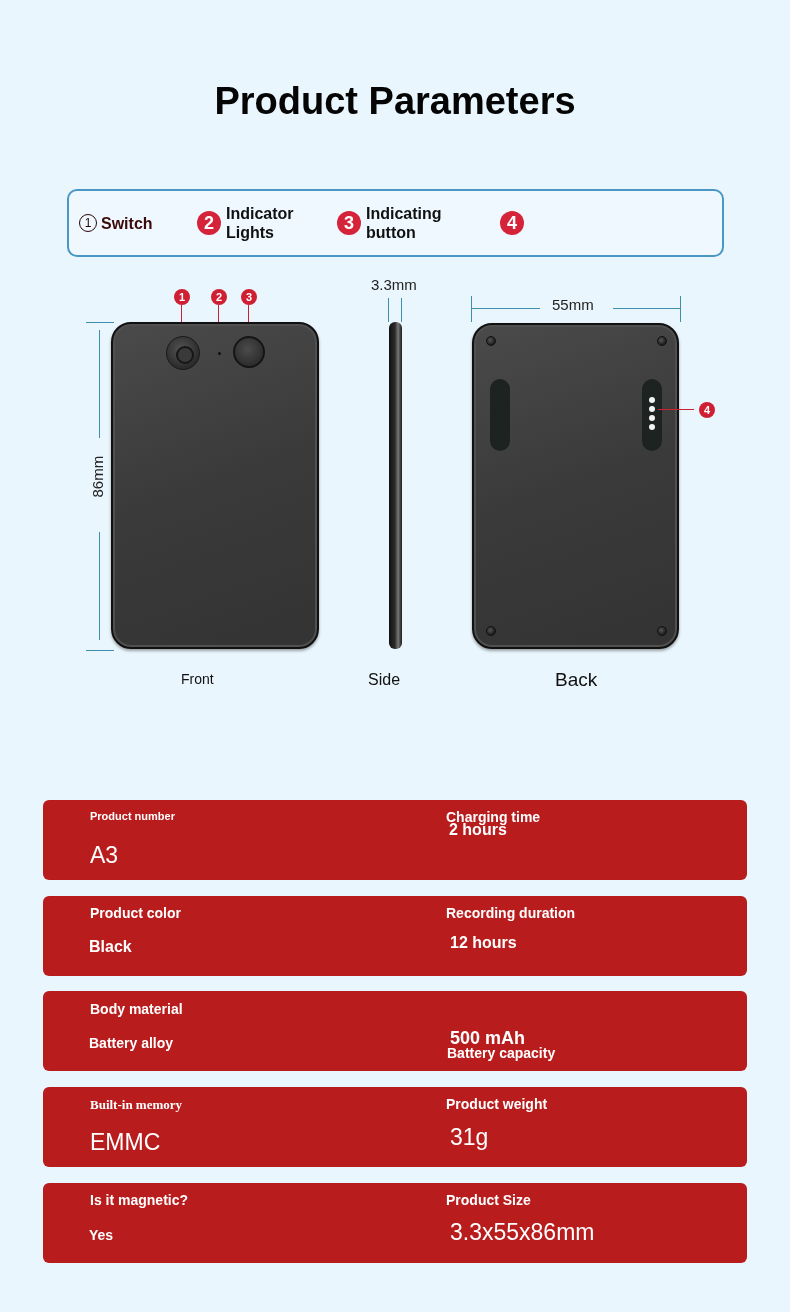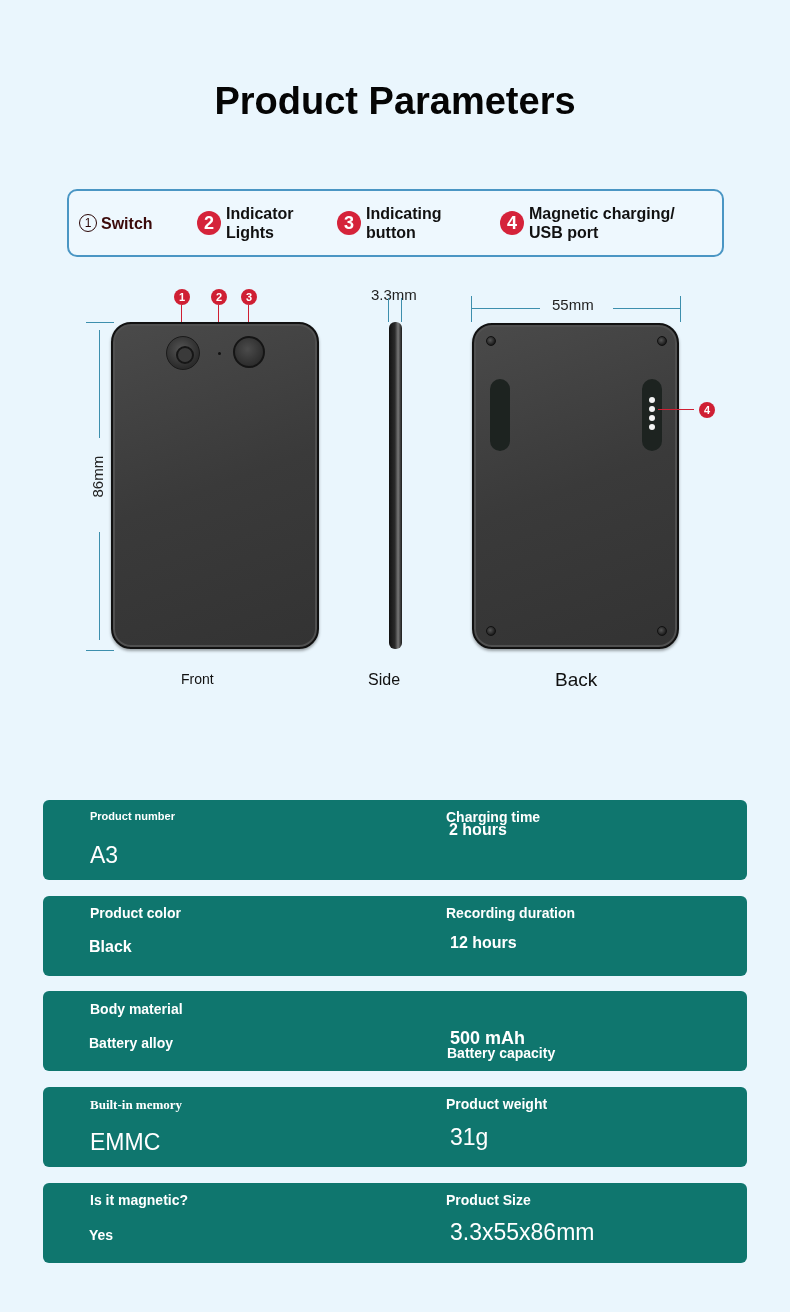--- a/index.html
+++ b/index.html
@@ -73,21 +73,21 @@
     background: radial-gradient(circle at 40% 40%, #555 0%, #1c1c1c 70%); border: 1px solid #111;
   }
   .slot {
     position: absolute; width: 20px; height: 72px; border-radius: 10px; background: #1d2320;
   }
   .pin { position: absolute; width: 6px; height: 6px; border-radius: 50%; background: #f3f3f3; }
   .view-label { position: absolute; font-weight: normal; color: #111; }
 
   .spec-card {
     position: absolute; left: 43px; width: 704px; height: 80px;
-    background: #0f766e; border-radius: 6px; color: #fff;
+    background: #b91c1c; border-radius: 6px; color: #fff;
   }
   .spec-label { position: absolute; font-weight: bold; font-size: 14px; }
   .spec-value { position: absolute; font-weight: bold; }
   .spec-value.light { font-weight: normal; }
 </style>
 </head>
 <body>
 
 <h1 class="title">Product Parameters</h1>
 
@@ -105,24 +105,20 @@
   </div>
   <div class="legend-item" style="left:268px;">
     <span class="legend-num">3</span>
     <span class="legend-label">
       <span>Indicating</span><br>
       <span>button</span>
     </span>
   </div>
   <div class="legend-item" style="left:431px;">
     <span class="legend-num">4</span>
-    <span class="legend-label">
-      <span>Magnetic charging/</span><br>
-      <span>USB port</span>
-    </span>
   </div>
 </div>
 
 <div class="diagram">
 
   <div class="marker" style="left:174px; top:19px;">1</div>
   <div class="marker-line" style="left:181px; top:35px; width:1px; height:42px;"></div>
   <div class="marker" style="left:211px; top:19px;">2</div>
   <div class="marker-line" style="left:218px; top:35px; width:1px; height:44px;"></div>
   <div class="marker" style="left:241px; top:19px;">3</div>
@@ -133,21 +129,21 @@
   <div class="dim-text" style="left:80px; top:202px; transform:rotate(-90deg); transform-origin:center; width:34px; text-align:center;">86mm</div>
   <div class="dim-line" style="left:99px; top:262px; width:1px; height:108px;"></div>
   <div class="dim-line" style="left:86px; top:380px; width:28px; height:1px;"></div>
 
   <div class="card-front" style="left:111px; top:52px; width:208px; height:327px;">
     <div class="front-switch" style="left:53px; top:12px;"></div>
     <div class="front-led" style="left:105px; top:28px;"></div>
     <div class="front-button" style="left:120px; top:12px;"></div>
   </div>
 
-  <div class="dim-text" style="left:371px; top:6px;margin-top:10px;">3.3mm</div>
+  <div class="dim-text" style="left:371px; top:6px;">3.3mm</div>
   <div class="dim-line" style="left:388px; top:28px; width:1px; height:24px;"></div>
   <div class="dim-line" style="left:401px; top:28px; width:1px; height:24px;"></div>
 
   <div class="side-view" style="left:389px; top:52px; width:13px; height:327px;"></div>
 
   <div class="dim-line" style="left:471px; top:26px; width:1px; height:26px;"></div>
   <div class="dim-line" style="left:472px; top:38px; width:68px; height:1px;"></div>
   <div class="dim-text" style="left:552px; top:26px;">55mm</div>
   <div class="dim-line" style="left:613px; top:38px; width:67px; height:1px;"></div>
   <div class="dim-line" style="left:680px; top:26px; width:1px; height:26px;"></div>

